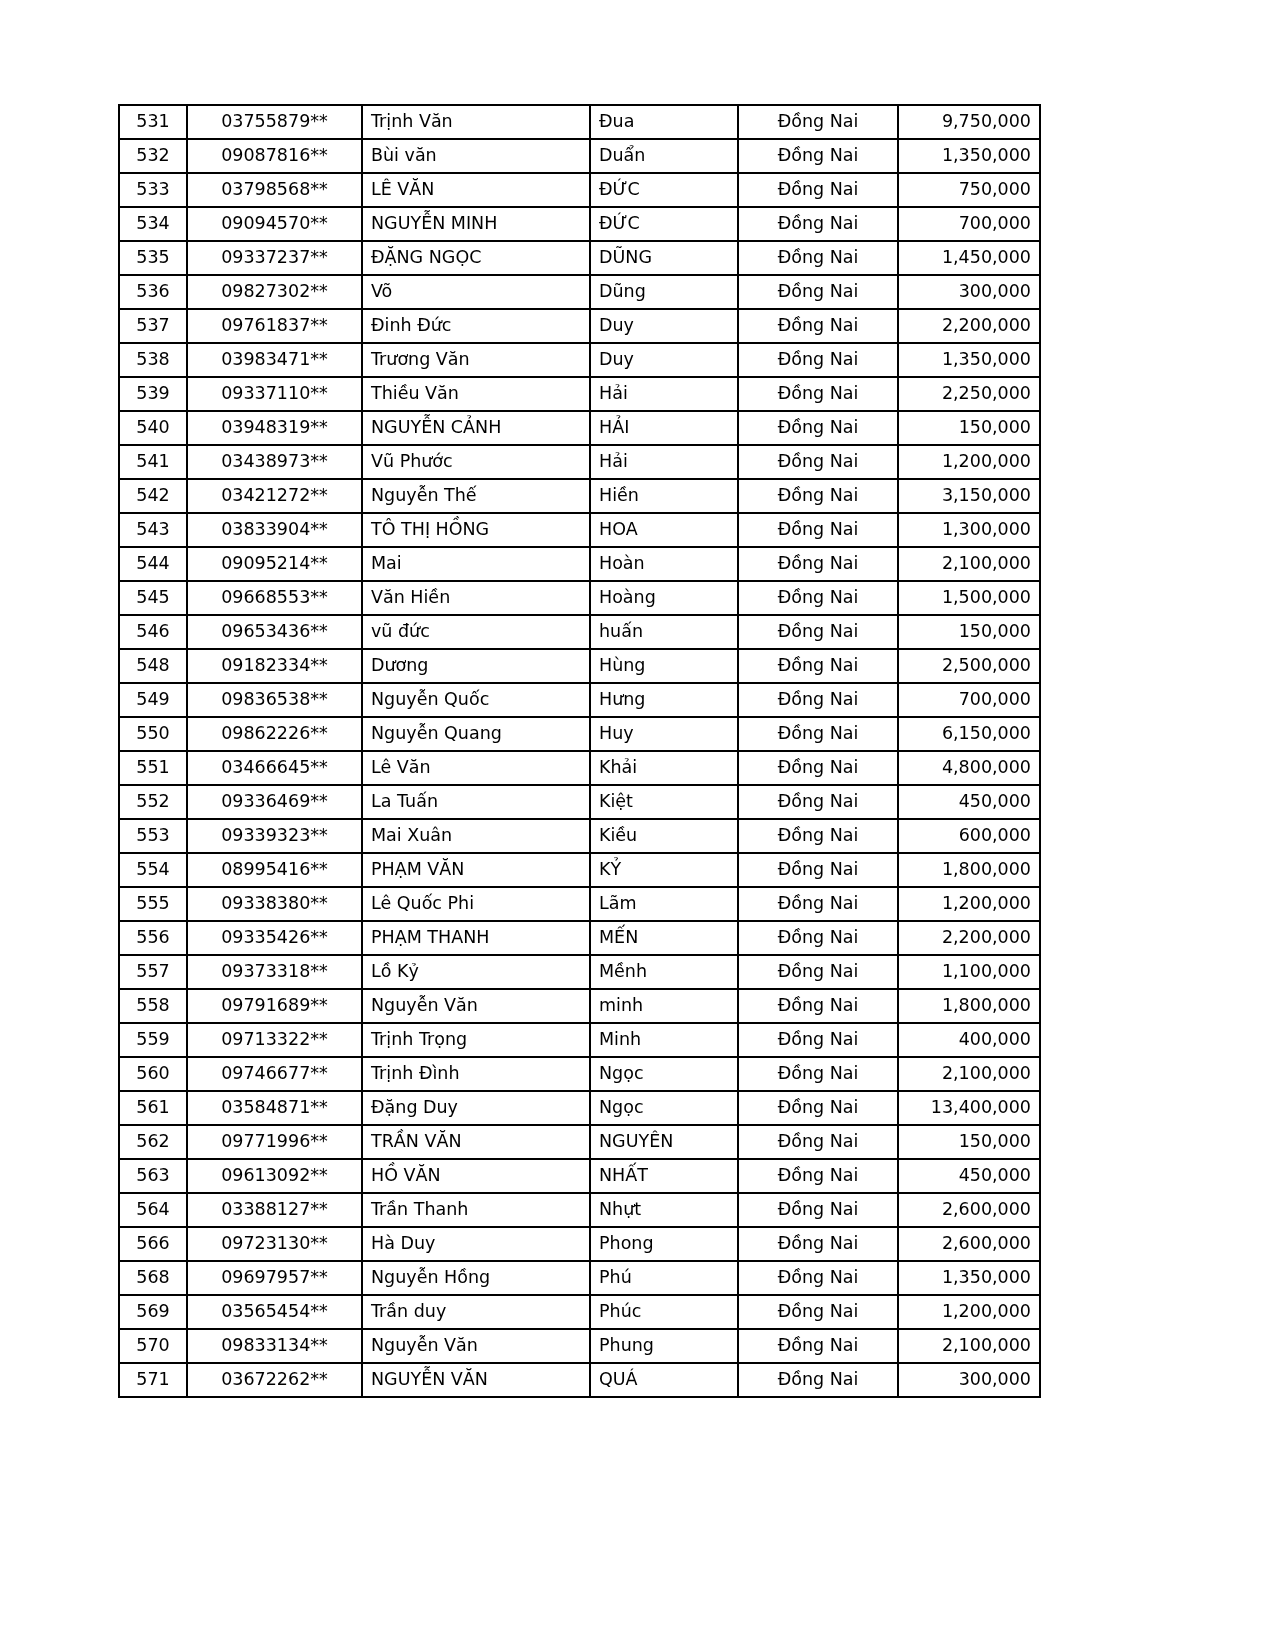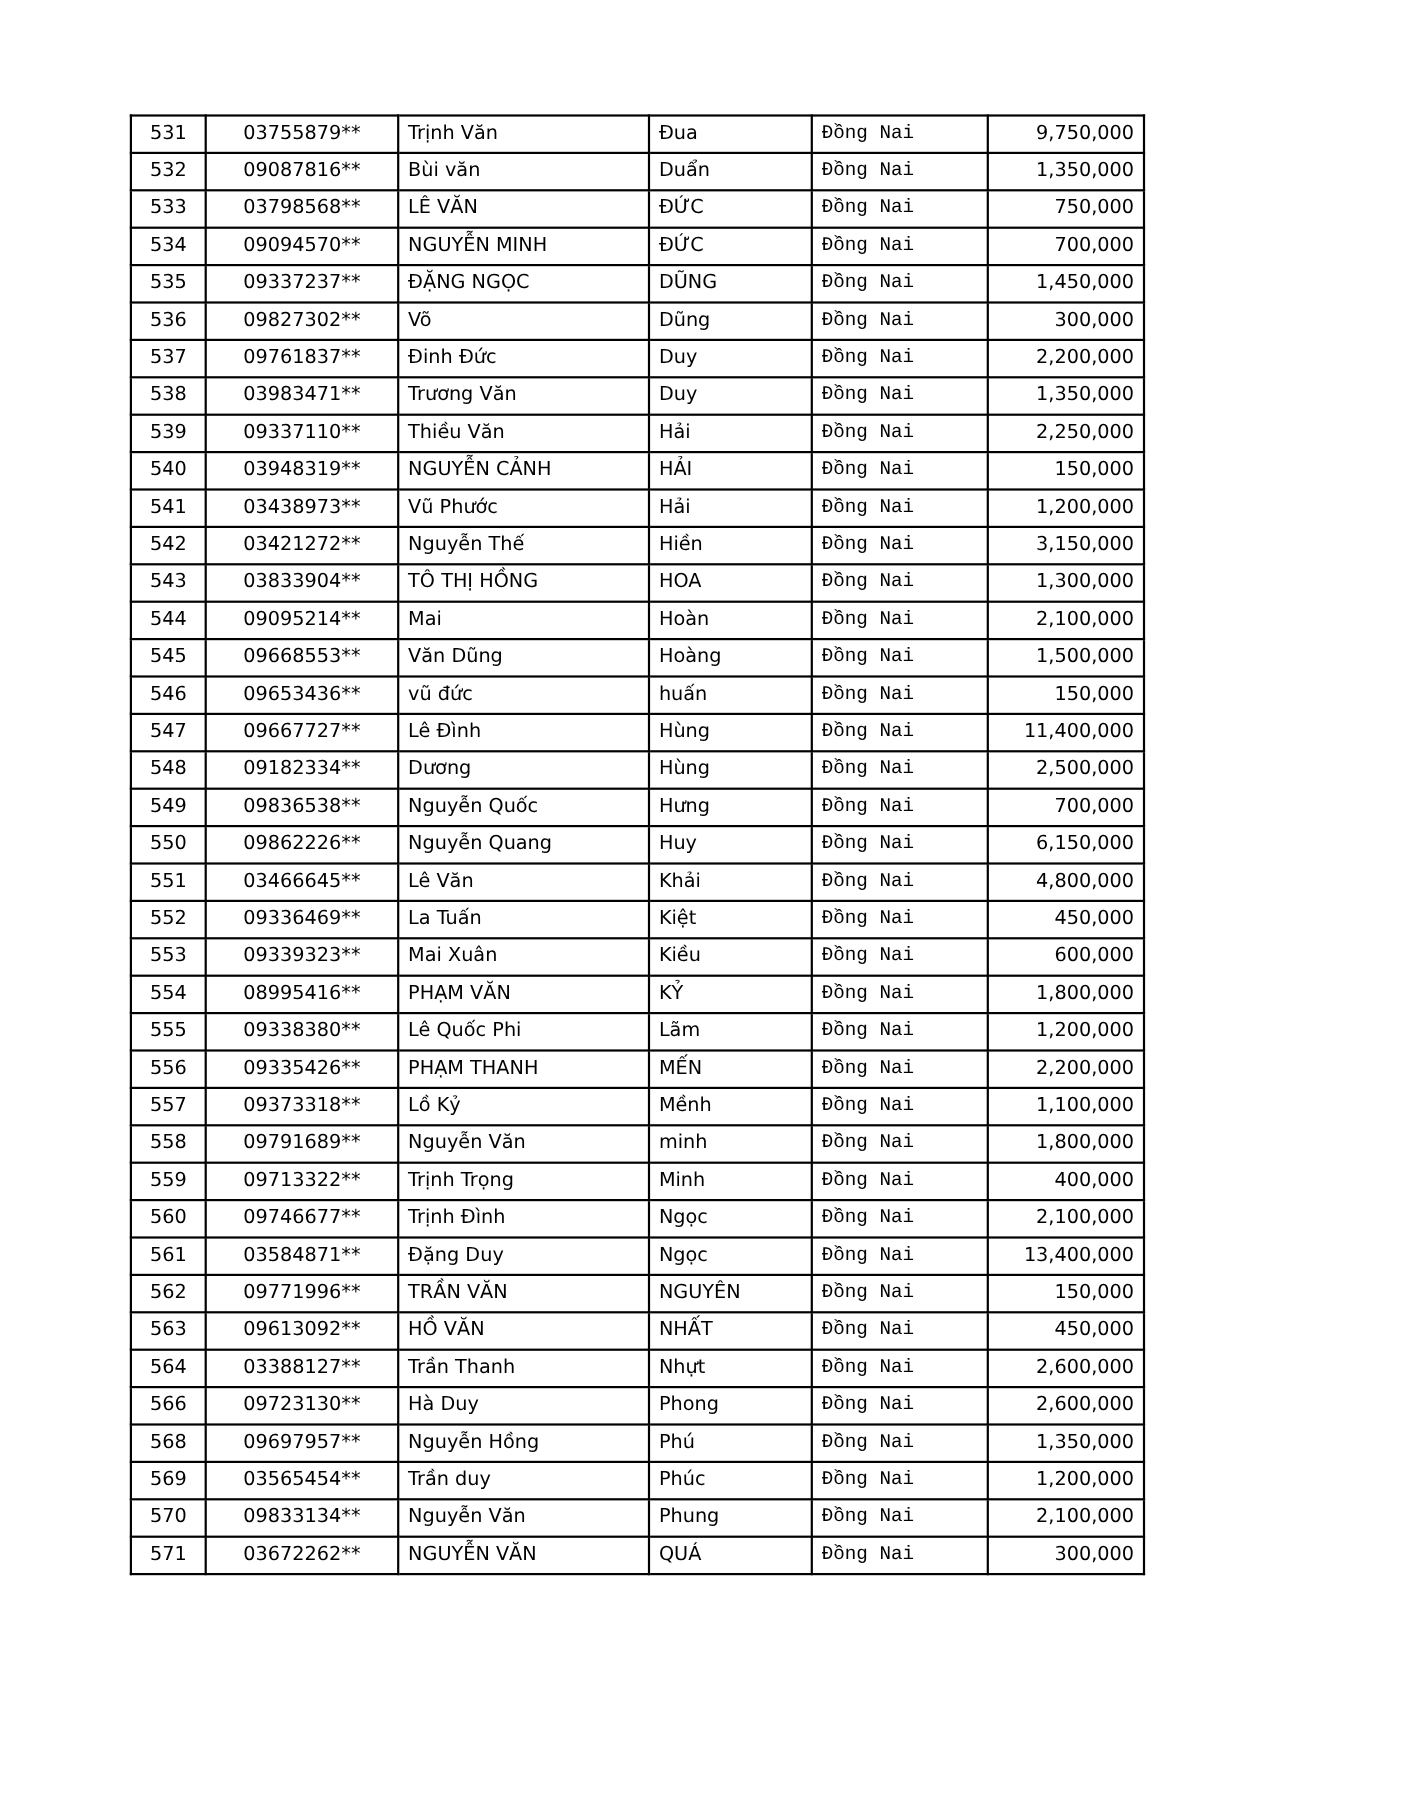--- a/index.html
+++ b/index.html
@@ -40,21 +40,21 @@
   col.c-phone  { width: 175px; }
   col.c-name   { width: 228px; }
   col.c-last   { width: 148px; }
   col.c-prov   { width: 160px; }
   col.c-amount { width: 142px; }
 
   td.stt    { text-align: center; }
   td.phone  { text-align: center; }
   td.name   { text-align: left; }
   td.last   { text-align: left; }
-  td.prov   { text-align: left; font-family: Liberation Mono, monospace; }
+  td.prov   { text-align: center; }
   td.amount { text-align: right; padding-right: 12px; }
 </style>
 </head>
 <body>
 
 <div class="page">
   <table class="data-table">
     <colgroup>
       <col class="c-stt">
         <col class="c-phone">
@@ -172,40 +172,32 @@
           <td class="stt">544</td>
           <td class="phone">09095214**</td>
           <td class="name">Mai</td>
           <td class="last">Hoàn</td>
           <td class="prov">Đồng Nai</td>
           <td class="amount">2,100,000</td>
         </tr>
         <tr>
           <td class="stt">545</td>
           <td class="phone">09668553**</td>
-          <td class="name">Văn Dũng</td>
+          <td class="name">Văn Hiền</td>
           <td class="last">Hoàng</td>
           <td class="prov">Đồng Nai</td>
           <td class="amount">1,500,000</td>
         </tr>
         <tr>
           <td class="stt">546</td>
           <td class="phone">09653436**</td>
           <td class="name">vũ đức</td>
           <td class="last">huấn</td>
           <td class="prov">Đồng Nai</td>
           <td class="amount">150,000</td>
-        </tr>
-        <tr>
-          <td class="stt">547</td>
-          <td class="phone">09667727**</td>
-          <td class="name">Lê Đình</td>
-          <td class="last">Hùng</td>
-          <td class="prov">Đồng Nai</td>
-          <td class="amount">11,400,000</td>
         </tr>
         <tr>
           <td class="stt">548</td>
           <td class="phone">09182334**</td>
           <td class="name">Dương</td>
           <td class="last">Hùng</td>
           <td class="prov">Đồng Nai</td>
           <td class="amount">2,500,000</td>
         </tr>
         <tr>

